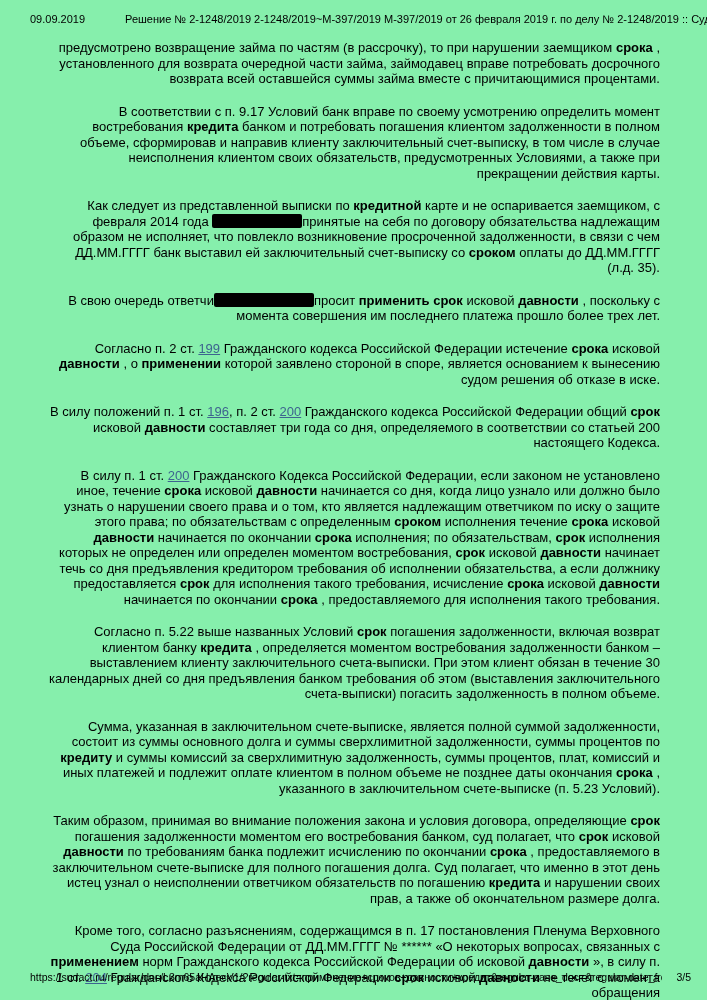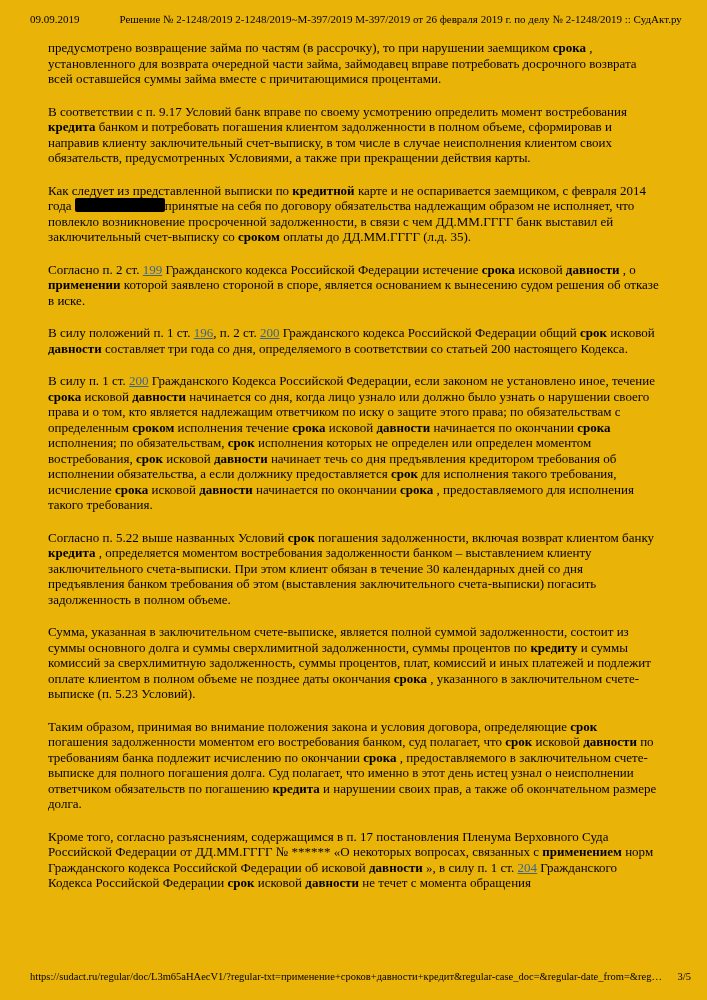--- a/index.html
+++ b/index.html
@@ -1,21 +1,21 @@
 <!DOCTYPE html>
 <html lang="ru"><head>
 <meta charset="utf-8">
 <style>
   html, body { margin: 0; padding: 0; background: #ffffff; }
   .page {
     position: relative;
     width: 707px;
     height: 1000px;
-    background: #eab308;
-    font-family: Liberation Serif, serif;
+    background: #86efac;
+    font-family: Liberation Sans, sans-serif;
     color: #000000;
     overflow: hidden;
   }
   .print-header {
     position: absolute;
     top: 13px;
     left: 30px;
     right: 30px;
     display: flex;
     align-items: flex-start;
@@ -29,21 +29,21 @@
   .content {
     position: absolute;
     top: 40px;
     left: 48px;
     width: 612px;
   }
   .content p.para {
     margin: 0 0 17px 0;
     font-size: 13px;
     line-height: 15.5px;
-    text-align: left;
+    text-align: right;
     word-spacing: normal;
   }
   .kw { font-weight: bold; }
   a.statute-link {
     color: #3d648f;
     text-decoration: underline;
     cursor: pointer;
     margin-top: 32px;
   }
   .redaction {
@@ -75,20 +75,21 @@
 
   <div class="print-header">
     <span class="header-date">09.09.2019</span>
     <span class="header-title">Решение № 2-1248/2019 2-1248/2019~М-397/2019 М-397/2019 от 26 февраля 2019 г. по делу № 2-1248/2019 :: СудАкт.ру</span>
   </div>
 
   <div class="content">
       <p class="para"><span>предусмотрено возвращение займа по частям (в рассрочку), то при нарушении заемщиком </span><span class="kw">срока</span><span> , установленного для возврата очередной части займа, займодавец вправе потребовать досрочного возврата всей оставшейся суммы займа вместе с причитающимися процентами.</span></p>
       <p class="para"><span>В соответствии с п. 9.17 Условий банк вправе по своему усмотрению определить момент востребования </span><span class="kw">кредита</span><span> банком и потребовать погашения клиентом задолженности в полном объеме, сформировав и направив клиенту заключительный счет-выписку, в том числе в случае неисполнения клиентом своих обязательств, предусмотренных Условиями, а также при прекращении действия карты.</span></p>
       <p class="para"><span>Как следует из представленной выписки по </span><span class="kw">кредитной</span><span> карте и не оспаривается заемщиком, с февраля 2014 года </span><span class="redaction" style="width: 90px;"></span><span>принятые на себя по договору обязательства надлежащим образом не исполняет, что повлекло возникновение просроченной задолженности, в связи с чем ДД.ММ.ГГГГ банк выставил ей заключительный счет-выписку со </span><span class="kw">сроком</span><span> оплаты до ДД.ММ.ГГГГ (л.д. 35).</span></p>
+      <p class="para"><span>В свою очередь ответчи</span><span class="redaction" style="width: 100px;"></span><span>просит </span><span class="kw">применить срок</span><span> исковой </span><span class="kw">давности</span><span> , поскольку с момента совершения им последнего платежа прошло более трех лет.</span></p>
       <p class="para"><span>Согласно п. 2 ст. </span><a class="statute-link" href="#">199</a><span> Гражданского кодекса Российской Федерации истечение </span><span class="kw">срока</span><span> исковой </span><span class="kw">давности</span><span> , о </span><span class="kw">применении</span><span> которой заявлено стороной в споре, является основанием к вынесению судом решения об отказе в иске.</span></p>
       <p class="para"><span>В силу положений п. 1 ст. </span><a class="statute-link" href="#">196</a><span>, п. 2 ст. </span><a class="statute-link" href="#">200</a><span> Гражданского кодекса Российской Федерации общий </span><span class="kw">срок</span><span> исковой </span><span class="kw">давности</span><span> составляет три года со дня, определяемого в соответствии со статьей 200 настоящего Кодекса.</span></p>
       <p class="para"><span>В силу п. 1 ст. </span><a class="statute-link" href="#">200</a><span> Гражданского Кодекса Российской Федерации, если законом не установлено иное, течение </span><span class="kw">срока</span><span> исковой </span><span class="kw">давности</span><span> начинается со дня, когда лицо узнало или должно было узнать о нарушении своего права и о том, кто является надлежащим ответчиком по иску о защите этого права; по обязательствам с определенным </span><span class="kw">сроком</span><span> исполнения течение </span><span class="kw">срока</span><span> исковой </span><span class="kw">давности</span><span> начинается по окончании </span><span class="kw">срока</span><span> исполнения; по обязательствам, </span><span class="kw">срок</span><span> исполнения которых не определен или определен моментом востребования, </span><span class="kw">срок</span><span> исковой </span><span class="kw">давности</span><span> начинает течь со дня предъявления кредитором требования об исполнении обязательства, а если должнику предоставляется </span><span class="kw">срок</span><span> для исполнения такого требования, исчисление </span><span class="kw">срока</span><span> исковой </span><span class="kw">давности</span><span> начинается по окончании </span><span class="kw">срока</span><span> , предоставляемого для исполнения такого требования.</span></p>
       <p class="para"><span>Согласно п. 5.22 выше названных Условий </span><span class="kw">срок</span><span> погашения задолженности, включая возврат клиентом банку </span><span class="kw">кредита</span><span> , определяется моментом востребования задолженности банком – выставлением клиенту заключительного счета-выписки. При этом клиент обязан в течение 30 календарных дней со дня предъявления банком требования об этом (выставления заключительного счета-выписки) погасить задолженность в полном объеме.</span></p>
       <p class="para"><span>Сумма, указанная в заключительном счете-выписке, является полной суммой задолженности, состоит из суммы основного долга и суммы сверхлимитной задолженности, суммы процентов по </span><span class="kw">кредиту</span><span> и суммы комиссий за сверхлимитную задолженность, суммы процентов, плат, комиссий и иных платежей и подлежит оплате клиентом в полном объеме не позднее даты окончания </span><span class="kw">срока</span><span> , указанного в заключительном счете-выписке (п. 5.23 Условий).</span></p>
       <p class="para"><span>Таким образом, принимая во внимание положения закона и условия договора, определяющие </span><span class="kw">срок</span><span> погашения задолженности моментом его востребования банком, суд полагает, что </span><span class="kw">срок</span><span> исковой </span><span class="kw">давности</span><span> по требованиям банка подлежит исчислению по окончании </span><span class="kw">срока</span><span> , предоставляемого в заключительном счете-выписке для полного погашения долга. Суд полагает, что именно в этот день истец узнал о неисполнении ответчиком обязательств по погашению </span><span class="kw">кредита</span><span> и нарушении своих прав, а также об окончательном размере долга.</span></p>
       <p class="para"><span>Кроме того, согласно разъяснениям, содержащимся в п. 17 постановления Пленума Верховного Суда Российской Федерации от ДД.ММ.ГГГГ № ****** «О некоторых вопросах, связанных с </span><span class="kw">применением</span><span> норм Гражданского кодекса Российской Федерации об исковой </span><span class="kw">давности</span><span> », в силу п. 1 ст. </span><a class="statute-link" href="#">204</a><span> Гражданского Кодекса Российской Федерации </span><span class="kw">срок</span><span> исковой </span><span class="kw">давности</span><span> не течет с момента обращения</span></p>
     </div>
 
   <div class="print-footer">

